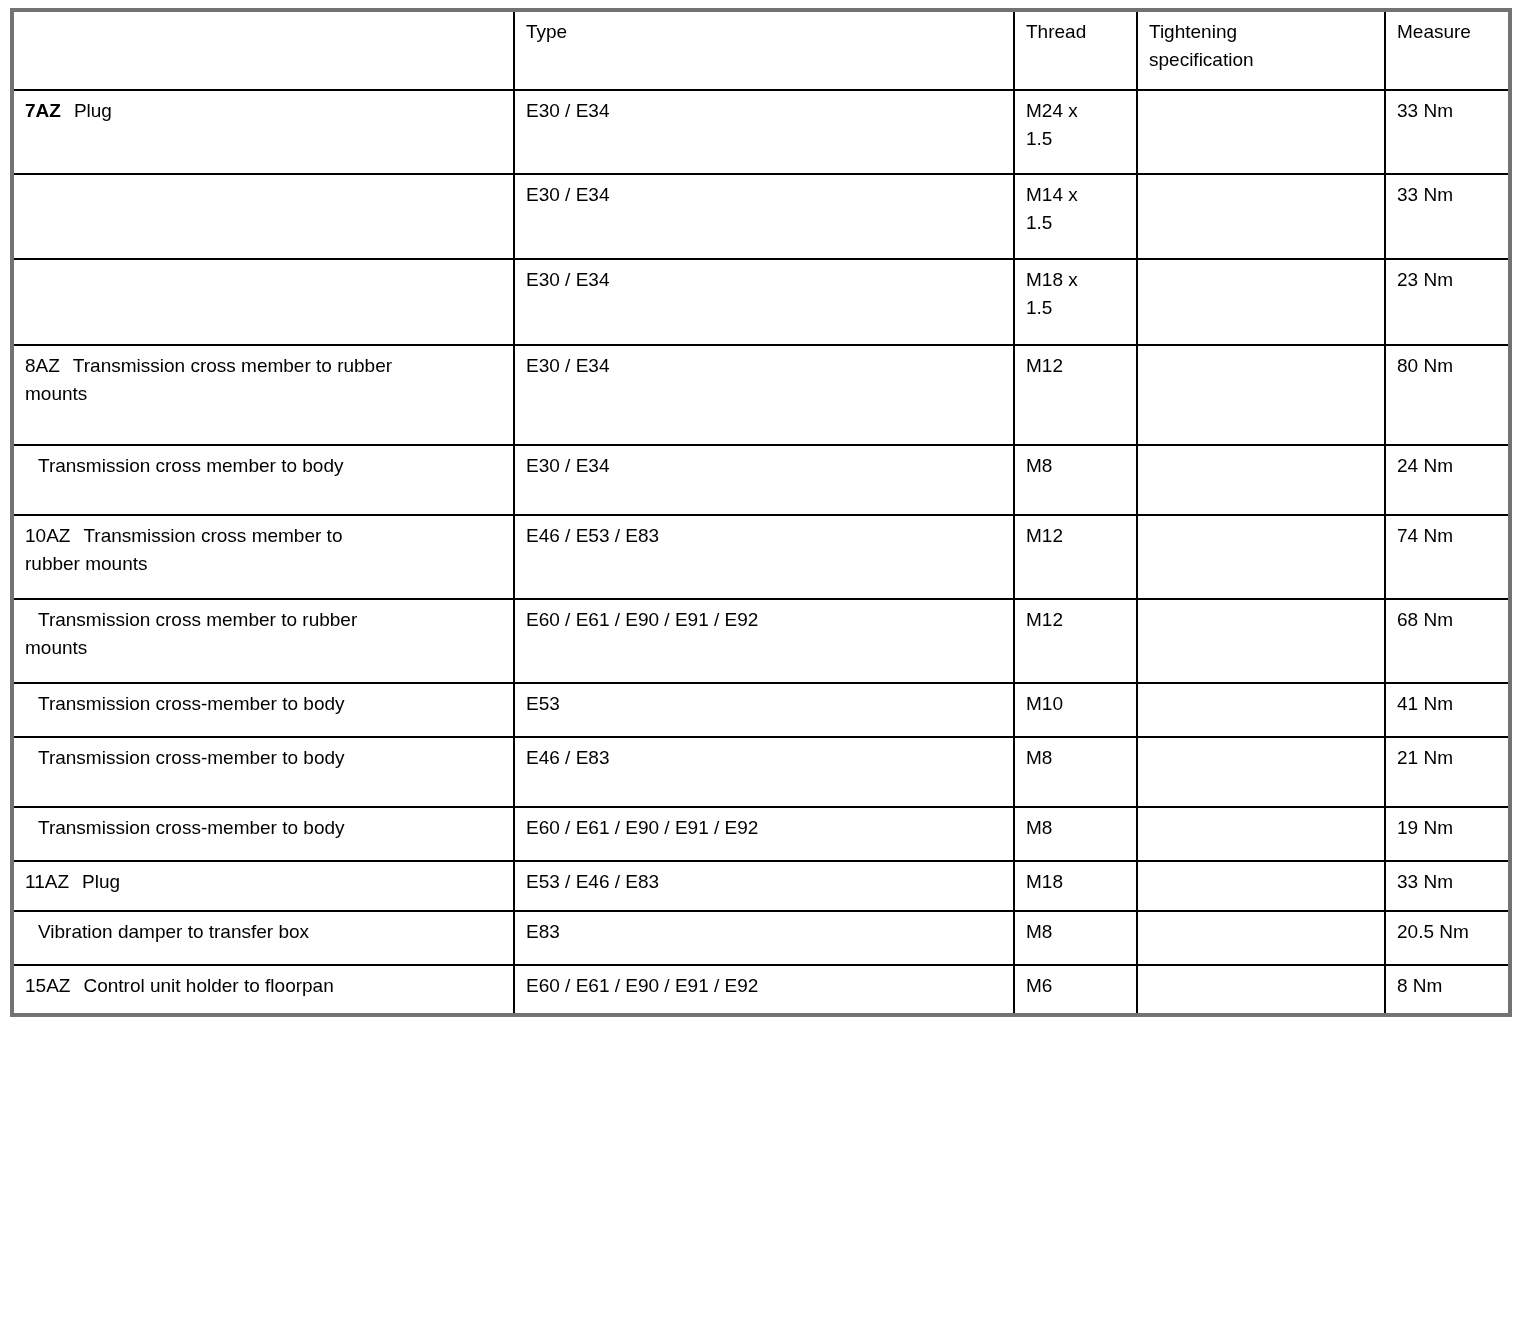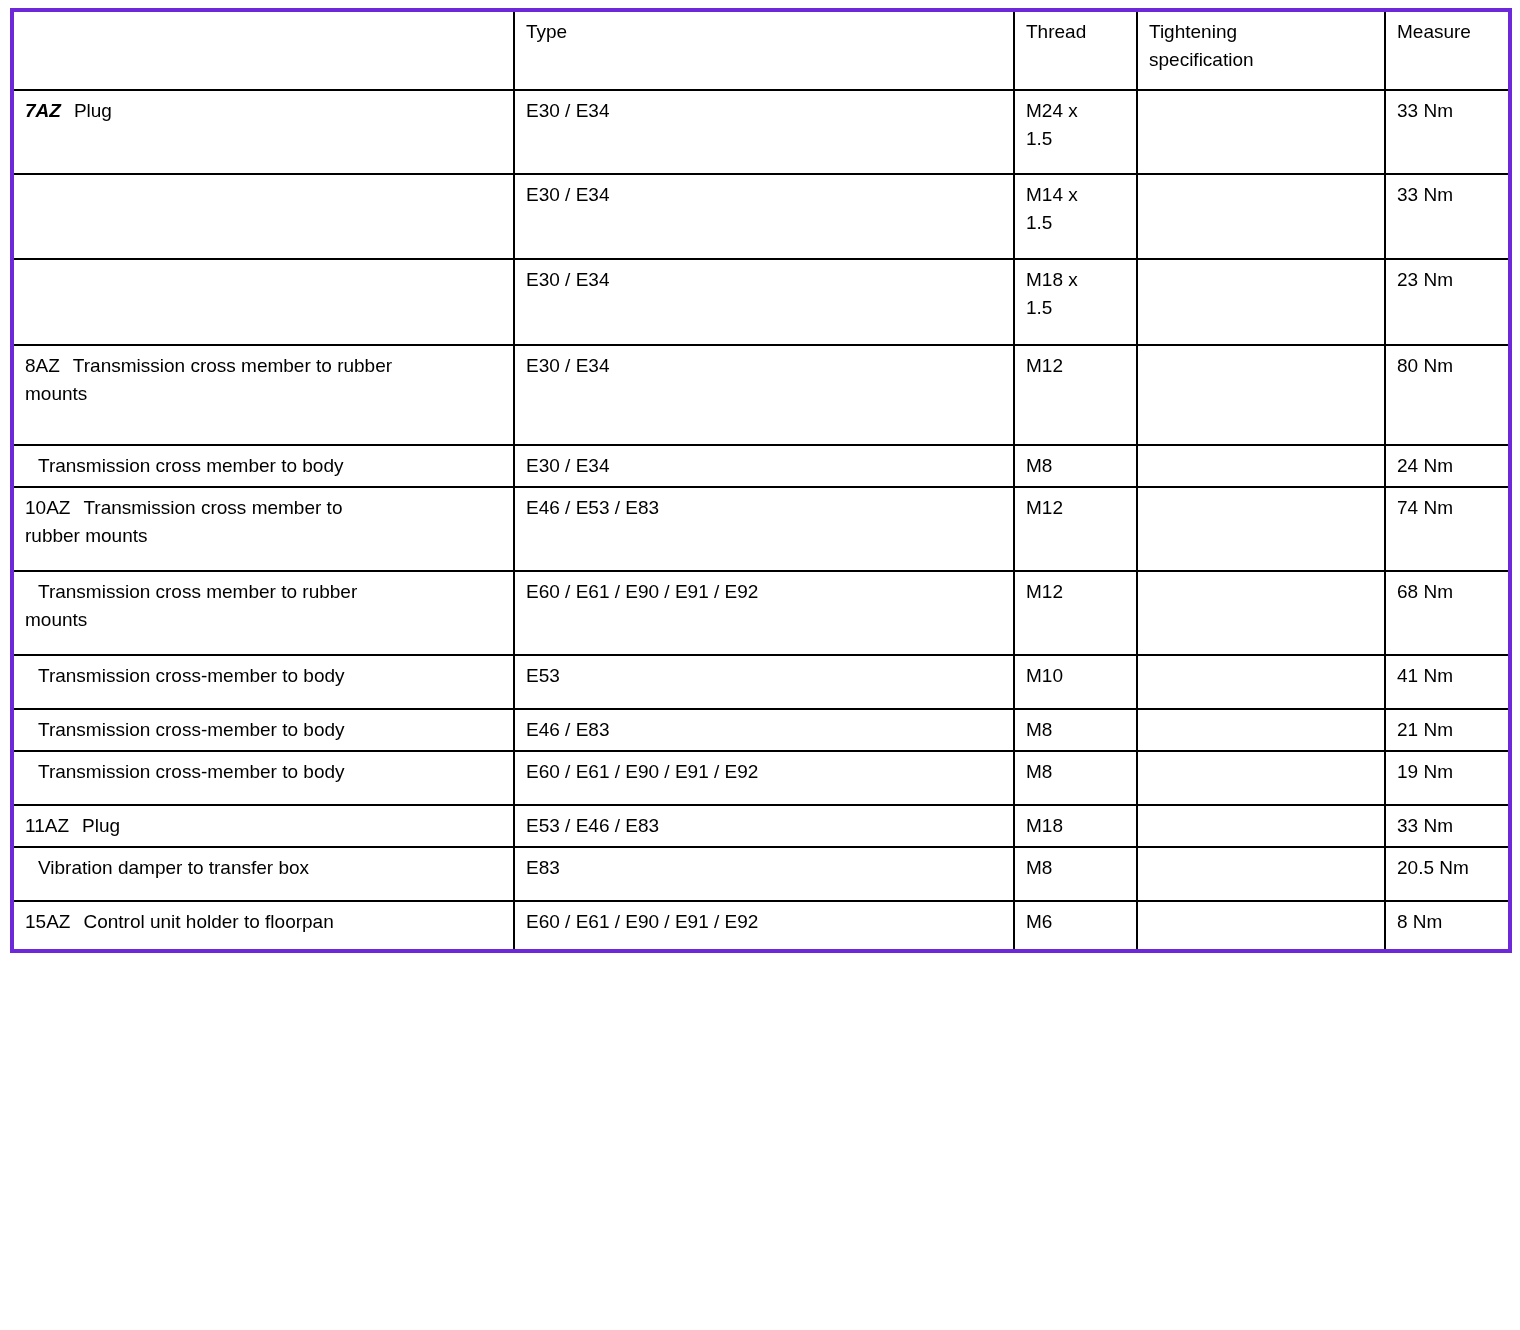--- a/index.html
+++ b/index.html
@@ -4,35 +4,35 @@
 <style>
   html,body{margin:0;padding:0;background:#ffffff;}
   body{
     width:1520px;height:1330px;overflow:hidden;
     font-family:"Liberation Sans",sans-serif;
     font-size:19px;line-height:28px;color:#000;
   }
   table.spec{
     border-collapse:collapse;table-layout:fixed;
     margin:8px 0 12px 10px;width:1498px;
-    border:4px solid #6d28d9;
+    border:4px solid #737373;
   }
   table.spec td, table.spec th{
     border:2px solid #000;
     vertical-align:top;text-align:left;
     padding:6px 8px 0 11px;
     font-weight:normal;
     white-space:pre-wrap;
     overflow:hidden;
   }
   td.c-item, th.c-item{padding-left:8px;}
   .row-id{font-weight:normal;margin-right:13px;}
-  .row-id.b{font-weight:bold;font-style:italic;}
+  .row-id.b{font-weight:bold;}
   .b{font-weight:bold;}
-  tr.h50{height:50px}tr.h51{height:42px}tr.h53{height:42px}tr.h54{height:54px}
+  tr.h50{height:50px}tr.h51{height:50px}tr.h53{height:70px}tr.h54{height:54px}
   tr.h79{height:100px}tr.h80{height:80px}tr.h83{height:83px}tr.h84{height:84px}
   tr.h85{height:85px}tr.h86{height:86px}
 </style>
 </head>
 <body>
 
 <table class="spec">
   <colgroup>
     <col style="width:502px">
       <col style="width:500px">

